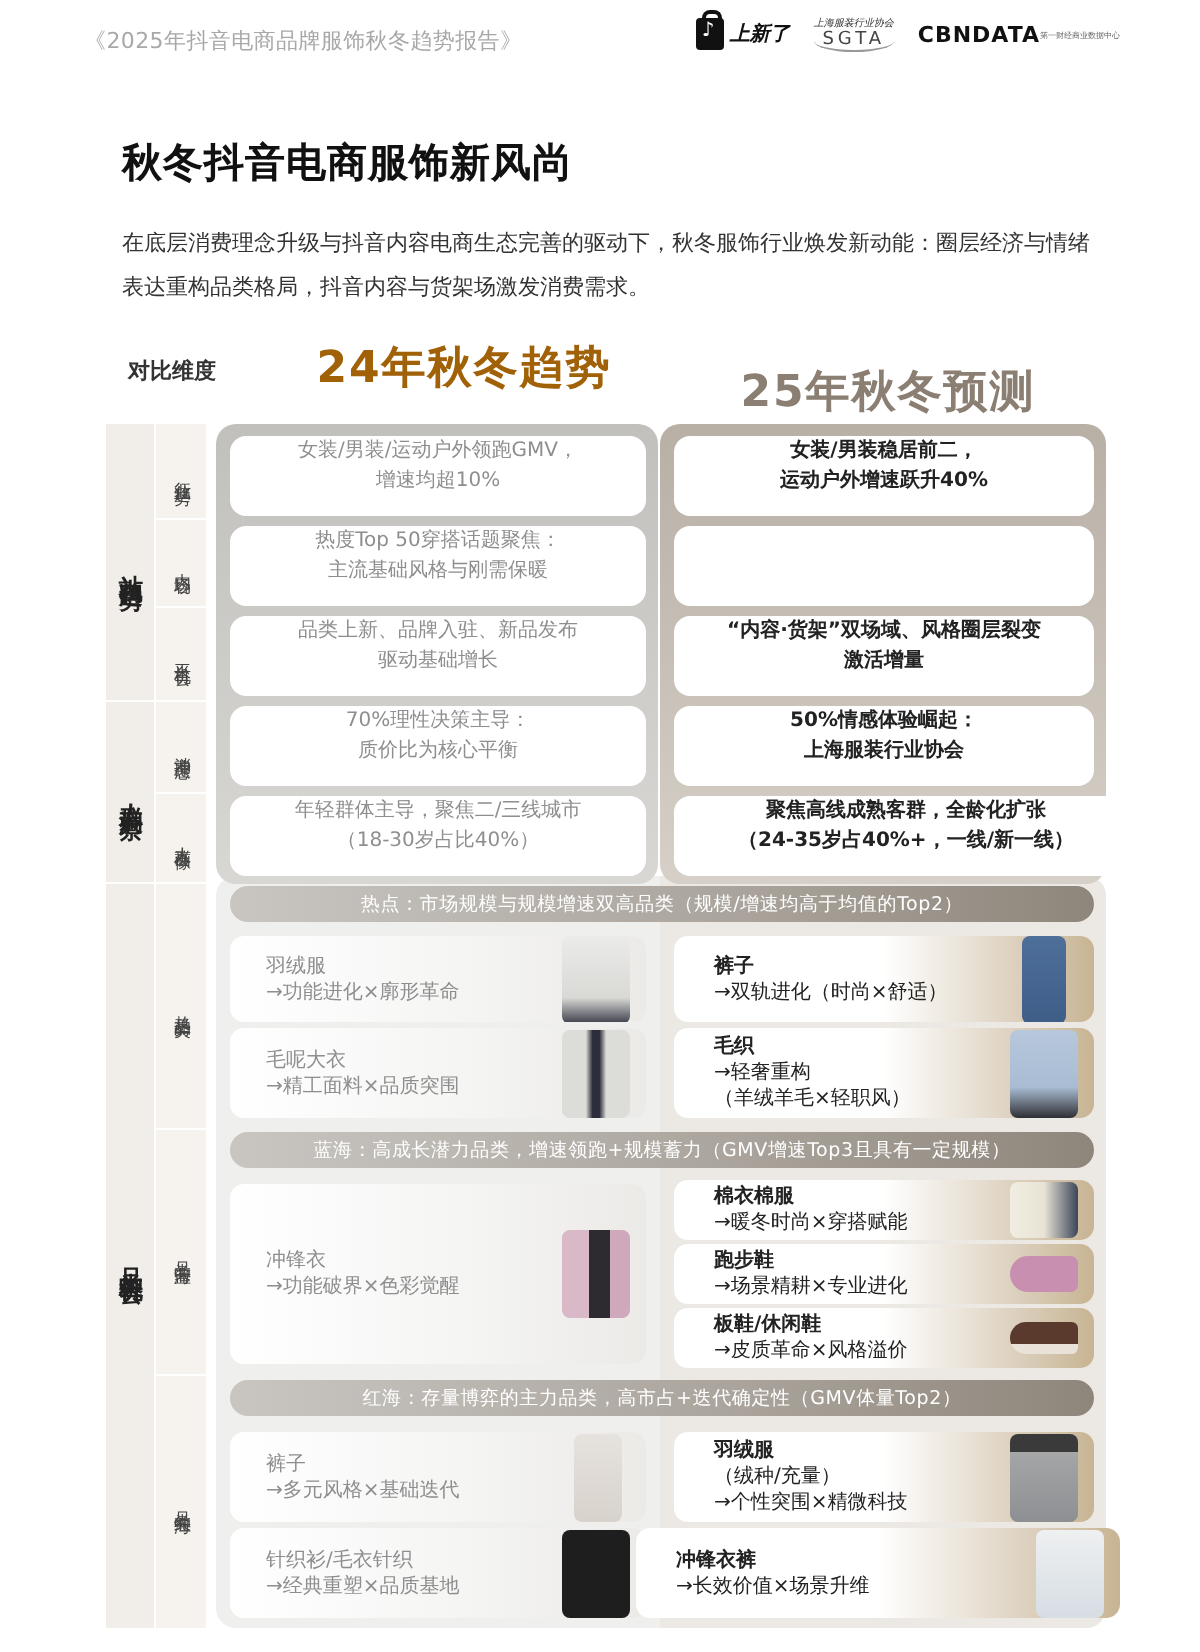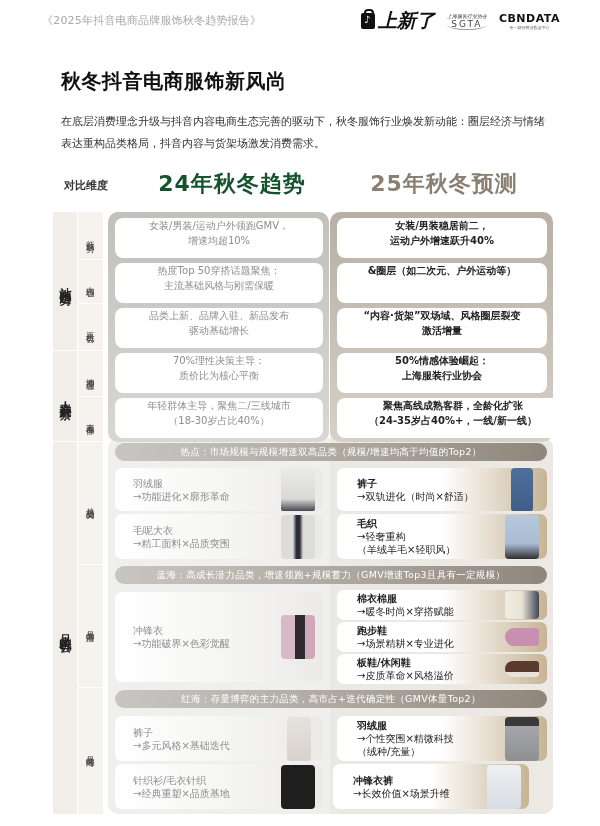--- a/index.html
+++ b/index.html
@@ -5,34 +5,34 @@
   * { box-sizing: border-box; margin: 0; padding: 0; }
   html, body { width: 600px; height: 826px; background: #ffffff; overflow: hidden; }
   body { font-family: "DejaVu Sans", "Liberation Sans", sans-serif; color: #222; position: relative; }
 
   .header-ref { position: absolute; left: 42px; top: 13px; font-size: 11px; color: #a8a8a8; letter-spacing: 0.2px; }
   .logos { position: absolute; top: 8px; right: 40px; display: flex; align-items: center; gap: 12px; }
   .logo-douyin { display: flex; align-items: center; gap: 3px; }
   .logo-bag { width: 14px; height: 16px; background: #111; border-radius: 2px; position: relative; }
   .logo-bag::before { content: ""; position: absolute; left: 3px; top: -4px; width: 6px; height: 5px; border: 2px solid #111; border-bottom: none; border-radius: 4px 4px 0 0; }
   .logo-bag::after { content: "♪"; position: absolute; left: 3px; top: 1px; font-size: 10px; color: #fff; }
-  .logo-douyin-text { font-size: 19px; font-weight: bold; color: #111; font-style: italic; }
+  .logo-douyin-text { font-size: 10px; font-weight: bold; color: #111; font-style: italic; }
   .logo-sgta { display: flex; flex-direction: column; align-items: center; }
   .logo-sgta-script { font-size: 5px; color: #333; font-style: italic; }
   .logo-sgta-text { font-size: 9px; color: #444; letter-spacing: 2px; border-bottom: 1px solid #999; border-radius: 0 0 50% 50%; padding: 0 4px; }
-  .logo-cbn { display: flex; flex-direction: column; align-items: center; }
+  .logo-cbn { display: flex; flex-direction: row; align-items: center; }
   .logo-cbn-text { font-size: 11px; font-weight: bold; color: #111; letter-spacing: 0.5px; }
   .logo-cbn-sub { font-size: 4px; color: #666; }
 
   .page-title { position: absolute; left: 61px; top: 68px; font-size: 20px; font-weight: bold; color: #111; letter-spacing: 0.5px; }
   .intro { position: absolute; left: 61px; top: 111px; width: 490px; font-size: 11px; line-height: 22px; color: #333; }
 
   .col-head-dim { position: absolute; left: 64px; top: 178px; font-size: 11px; font-weight: bold; color: #333; }
-  .col-head-24 { position: absolute; left: 140px; top: 169px; width: 184px; text-align: center; font-size: 22px; font-weight: bold; color: #14532d; letter-spacing: 1px; }
-  .col-head-25 { position: absolute; left: 338px; top: 169px; width: 212px; text-align: center; font-size: 22px; font-weight: bold; color: #8a7f72; letter-spacing: 1px; }
+  .col-head-24 { position: absolute; left: 140px; top: 169px; width: 184px; text-align: center; font-size: 22px; font-weight: bold; color: #a16207; letter-spacing: 1px; }
+  .col-head-25 { position: absolute; left: 338px; top: 181px; width: 212px; text-align: center; font-size: 22px; font-weight: bold; color: #8a7f72; letter-spacing: 1px; }
 
   
   .dim-major { position: absolute; left: 53px; width: 24px; background: #f1ede8; display: flex; align-items: center; justify-content: center; }
   .dim-major span { writing-mode: vertical-rl; font-size: 12px; font-weight: bold; color: #222; letter-spacing: 2px; }
   .dim-minor { position: absolute; left: 78px; width: 25px; background: #f6f3ef; display: flex; align-items: center; justify-content: center; }
   .dim-minor span { writing-mode: vertical-rl; font-size: 8.5px; color: #444; letter-spacing: 1px; line-height: 1; }
 
   
   .panel-24 { position: absolute; left: 108px; top: 212px; width: 221px; height: 230px; background: linear-gradient(180deg, #c2c0bd 0%, #d9d7d4 100%); border-radius: 10px; }
   .panel-25 { position: absolute; left: 330px; top: 212px; width: 223px; height: 230px; background: linear-gradient(180deg, #b8afa5 0%, #d6d0c8 100%); border-radius: 10px; }
@@ -128,21 +128,20 @@
 <div class="card new" style="left:337px;top:218px;width:210px;height:40px;">
     <span>女装/男装稳居前二，</span>
     <span>运动户外增速跃升40%</span>
   </div>
 
 <div class="card old" style="left:115px;top:263px;width:208px;height:40px;">
     <span>热度Top 50穿搭话题聚焦：</span>
     <span>主流基础风格与刚需保暖</span>
   </div>
 <div class="card new" style="left:337px;top:263px;width:210px;height:40px;">
-    <span>&amp;圈层（如二次元、户外运动等）</span>
   </div>
 
 <div class="card old" style="left:115px;top:308px;width:208px;height:40px;">
     <span>品类上新、品牌入驻、新品发布</span>
     <span>驱动基础增长</span>
   </div>
 <div class="card new" style="left:337px;top:308px;width:210px;height:40px;">
     <span>“内容·货架”双场域、风格圈层裂变</span>
     <span>激活增量</span>
   </div>
@@ -240,24 +239,24 @@
 <div class="item old" style="left:115px;top:764px;width:208px;height:45px;">
   <div class="txt">
       <span class="name">针织衫/毛衣针织</span>
       <span class="desc">→经典重塑×品质基地</span>
     </div>
   <div class="pic" style="background:#1e1e1e;"></div>
 </div>
 <div class="item new" style="left:337px;top:716px;width:210px;height:45px;">
   <div class="txt">
       <span class="name">羽绒服</span>
+      <span class="desc">（绒种/充量）</span>
       <span class="desc">→个性突围×精微科技</span>
-      <span class="desc">（绒种/充量）</span>
     </div>
   <div class="pic" style="background:linear-gradient(180deg,#3a3a3a 0%,#3a3a3a 20%,#a4a6a8 20%,#8d8f92 100%);"></div>
 </div>
-<div class="item new" style="left:333px;top:764px;width:196px;height:45px;">
+<div class="item new" style="left:318px;top:764px;width:242px;height:45px;">
   <div class="txt">
       <span class="name">冲锋衣裤</span>
       <span class="desc">→长效价值×场景升维</span>
     </div>
   <div class="pic" style="background:linear-gradient(180deg,#eef0f1 0%,#d6dde3 100%);"></div>
 </div>
 
 </body></html>

